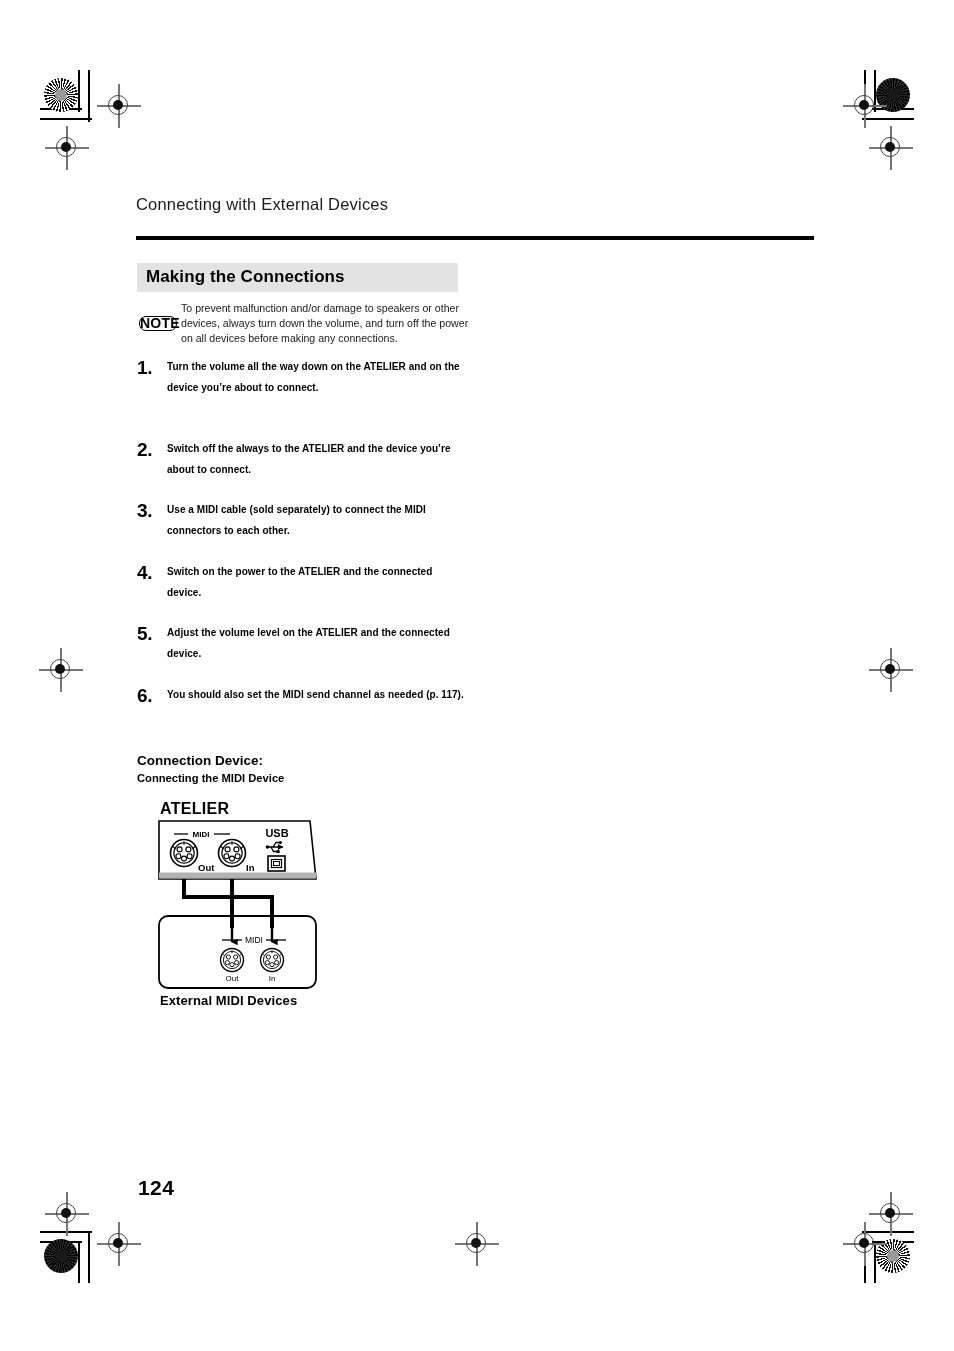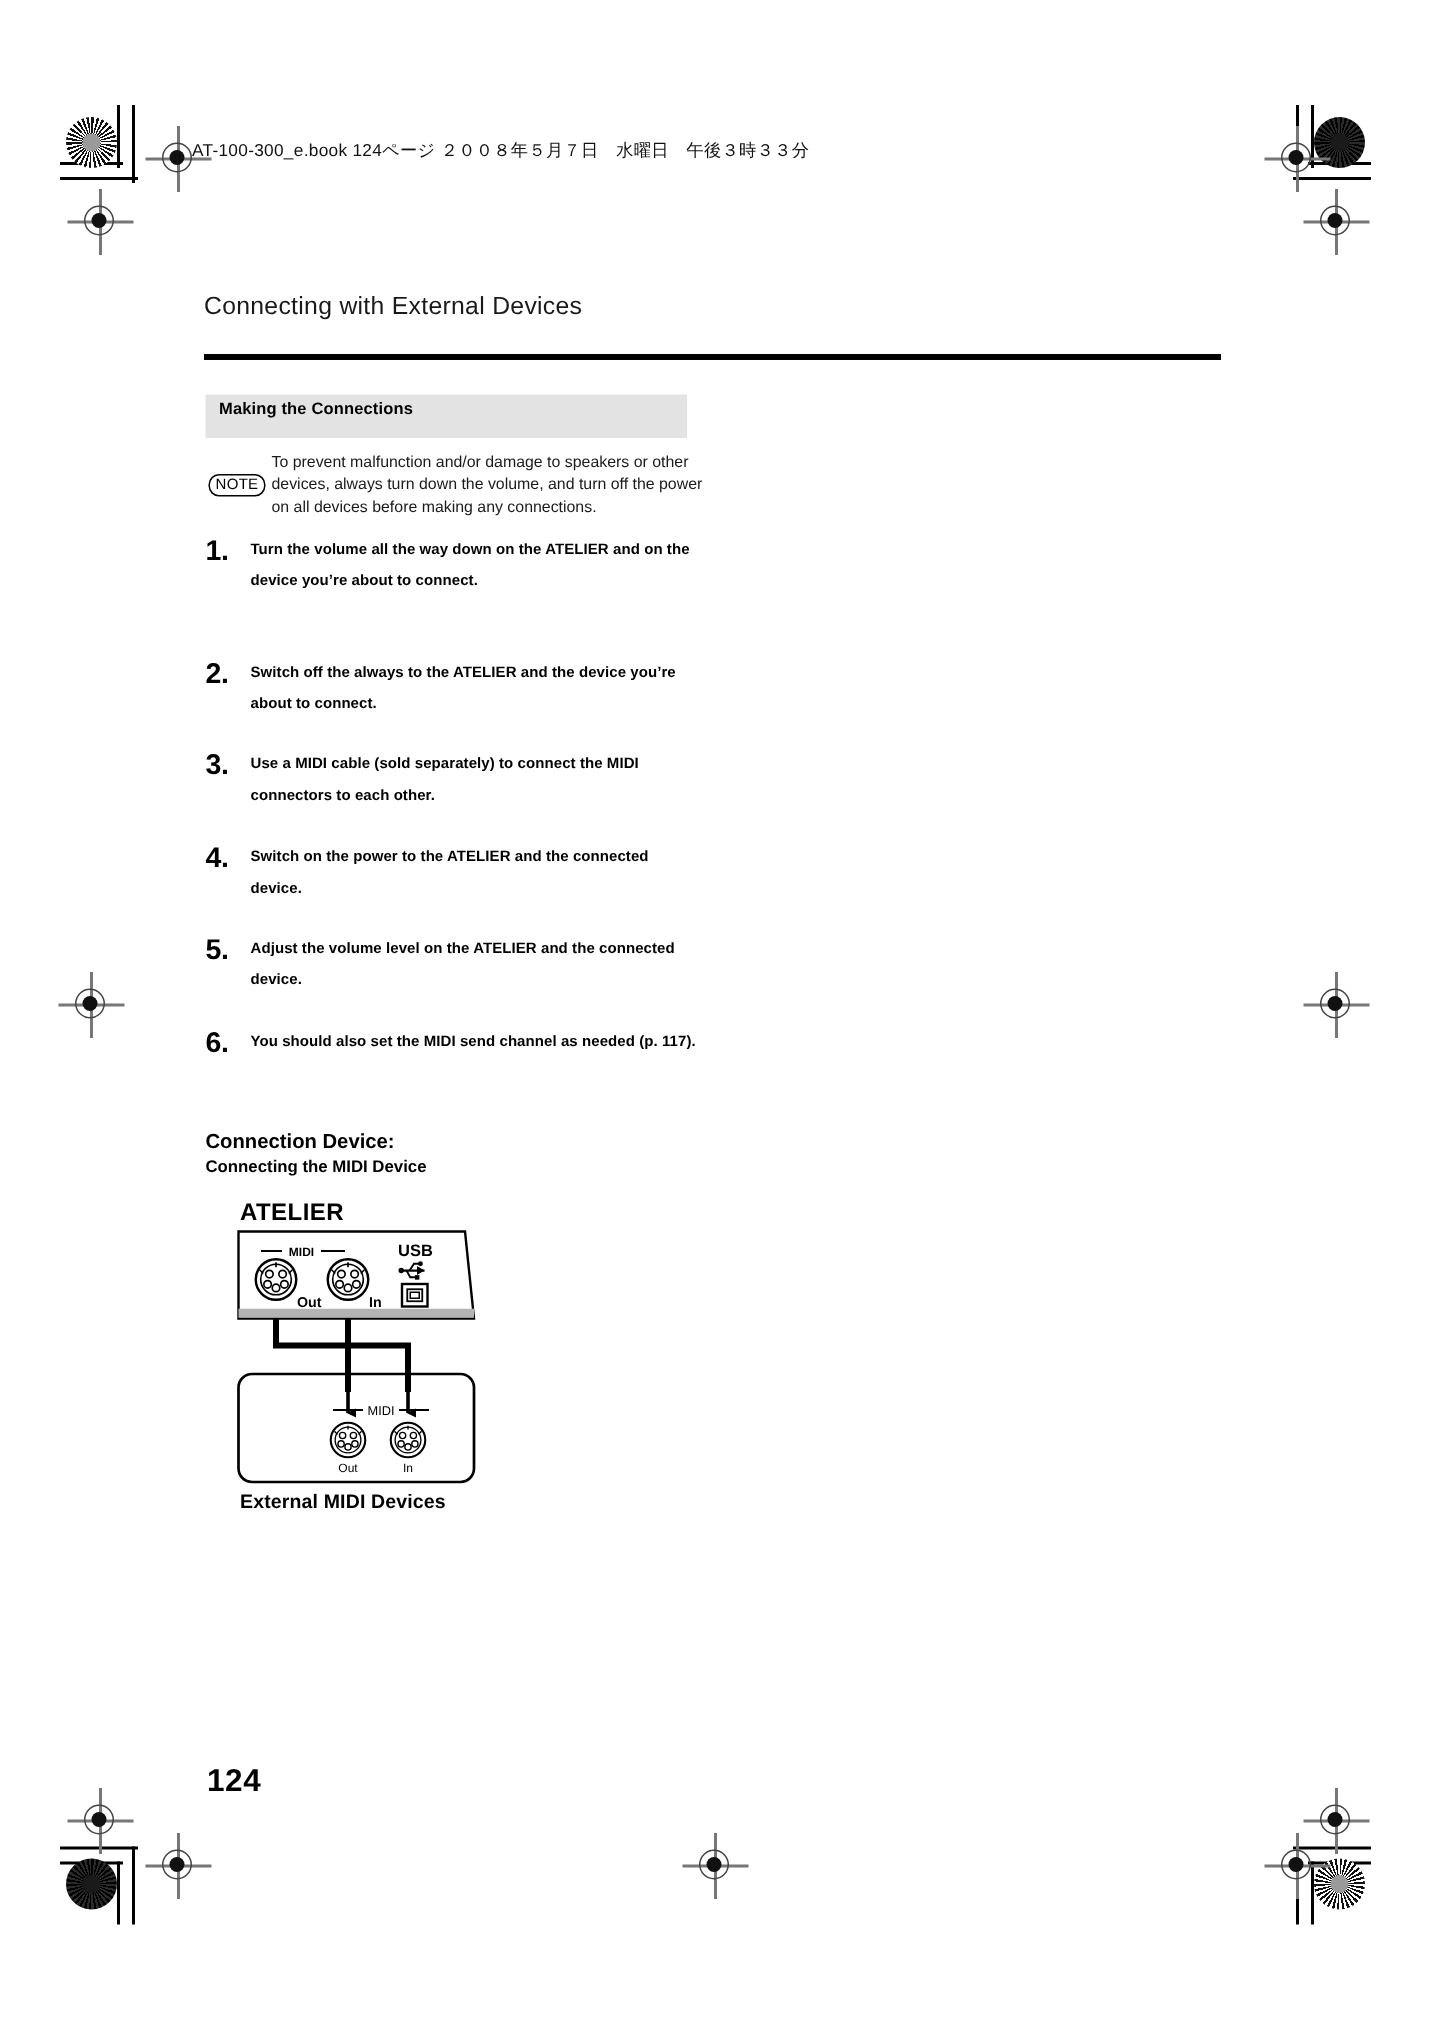--- a/index.html
+++ b/index.html
@@ -117,38 +117,38 @@
     left: 137px;
     top: 263px;
     width: 321px;
     height: 29px;
     background: #e3e3e3;
   }
   .section-banner span {
     position: absolute;
     left: 9px;
     top: 4px;
-    font-size: 11px;
+    font-size: 17px;
     font-weight: bold;
     letter-spacing: 0.1px;
   }
 
   
   .note-box {
     position: absolute;
     left: 139px;
     top: 316px;
     width: 38px;
     height: 15px;
     border: 1.4px solid #000;
     border-radius: 7px;
     box-sizing: border-box;
-    text-align: center;
-    font-size: 10px;
-    font-weight: normal;
+    text-align: left;
+    font-size: 14px;
+    font-weight: bold;
     line-height: 13px;
     letter-spacing: 0.2px;
   }
   .note-text {
     position: absolute;
     left: 181px;
     top: 301px;
     width: 290px;
     font-size: 10.6px;
     line-height: 15.2px;
@@ -332,21 +332,20 @@
       <div class="ring"></div>
       <div class="ring2"></div>
   </div>
   <div class="reg-target" style="left:455px; top:1222px;">
     <div class="hline"></div>
       <div class="vline"></div>
       <div class="ring"></div>
       <div class="ring2"></div>
   </div>
 
-  <div class="slug">AT-100-300_e.book  124ページ  ２００８年５月７日　水曜日　午後３時３３分</div>
 
   <div class="running-head">Connecting with External Devices</div>
   <div class="rule"></div>
 
   <div class="section-banner">
     <span>Making the Connections</span>
   </div>
 
   <div class="note-box">NOTE</div>
   <div class="note-text">To prevent malfunction and/or damage to speakers or other devices, always turn down the volume, and turn off the power on all devices before making any connections.</div>

